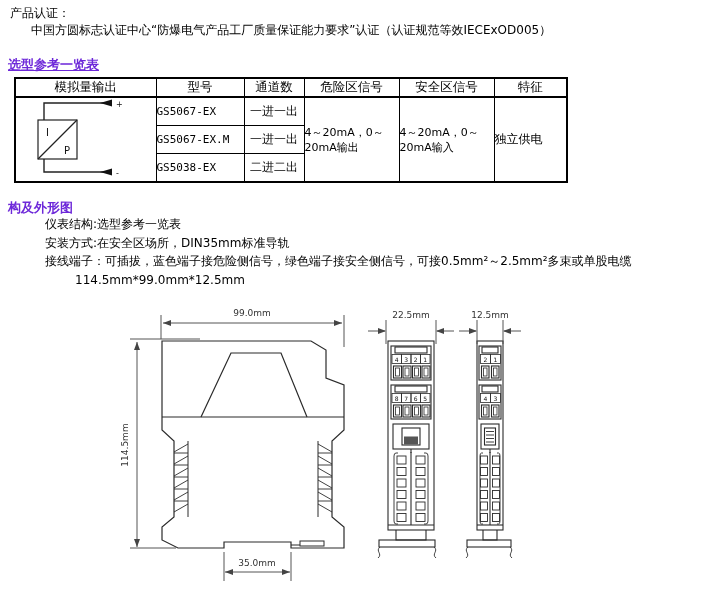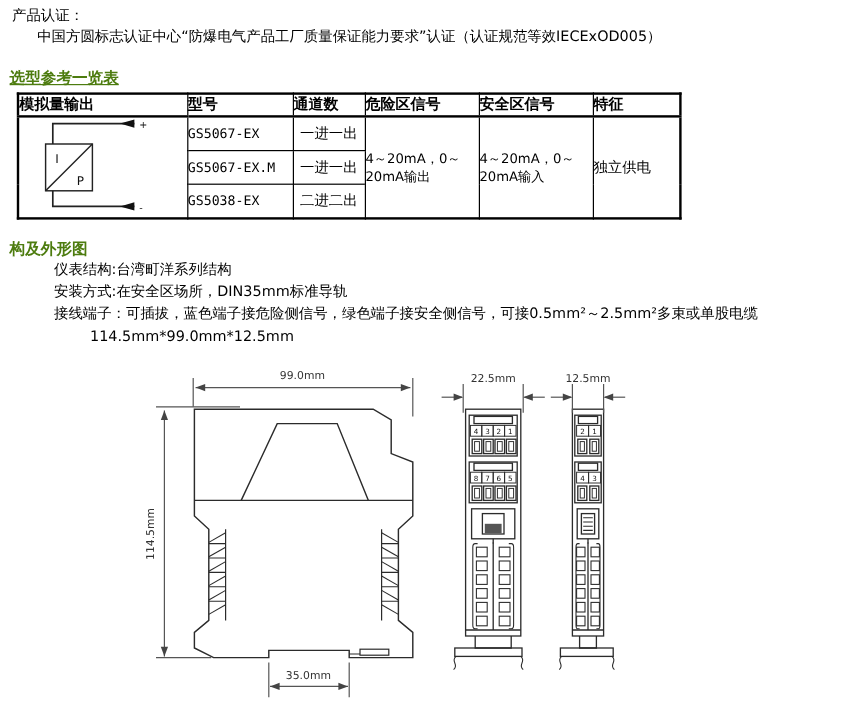--- a/index.html
+++ b/index.html
@@ -3,30 +3,30 @@
 <meta charset="utf-8">
 <style>
   * { box-sizing: border-box; }
   html,body { margin:0; padding:0; background:#fff; }
   .page {
     position:relative; width:721px; height:596px; background:#ffffff;
     font-family:"DejaVu Sans","Liberation Sans",sans-serif; color:#000; overflow:hidden;
   }
   .cert { position:absolute; left:10px; top:5px; font-size:12px; line-height:17px; }
   .cert .indent { margin-left:21px; }
-  .sec-heading { position:absolute; font-size:13px; font-weight:bold; color:#4d7c0f; }
+  .sec-heading { position:absolute; font-size:13px; font-weight:bold; color:#6d28d9; }
   .sel-heading { left:8px; top:56px; text-decoration:underline; }
   .struct-heading { left:8px; top:199px; }
   table.sel-table {
     position:absolute; left:14px; top:77px; border-collapse:collapse;
     border:2px solid #000; table-layout:fixed; width:552px;
   }
   table.sel-table th {
     border:1px solid #000; border-bottom:2px solid #000;
-    font-size:12.5px; font-weight:bold; height:18px; padding:0; text-align:left;
+    font-size:12.5px; font-weight:normal; height:18px; padding:0; text-align:center;
   }
   table.sel-table td { border:1px solid #000; padding:0; }
   tr.data-row { height:27px; }
   td.symbol-cell { text-align:center; vertical-align:middle; }
   td.model-cell { font-family:"DejaVu Sans Mono","Liberation Mono",monospace; font-size:11px; padding-left:2px; }
   td.channel-cell { text-align:center; font-size:12px; }
   td.signal-cell { font-size:11px; line-height:15px; padding:0 2px; }
   td.feature-cell { font-size:12px; }
   .struct-lines { position:absolute; left:45px; top:215px; font-size:12px; line-height:18.5px; }
   .struct-lines .dim2 { margin-left:30px; }
@@ -96,21 +96,21 @@
       </tr>
       <tr class="data-row">
         <td class="model-cell">GS5038-EX</td>
         <td class="channel-cell">二进二出</td>
       </tr>
     </tbody>
   </table>
 
   <div class="sec-heading struct-heading">构及外形图</div>
   <div class="struct-lines">
-    <div>仪表结构:台湾町洋系列结构</div>
+    <div>仪表结构:选型参考一览表</div>
     <div>安装方式:在安全区场所，DIN35mm标准导轨</div>
     <div>接线端子：可插拔，蓝色端子接危险侧信号，绿色端子接安全侧信号，可接0.5mm²～2.5mm²多束或单股电缆</div>
     <div class="dim2">114.5mm*99.0mm*12.5mm</div>
   </div>
 
   <svg class="drawing-svg" width="721" height="603" viewBox="0 0 721 603">
 
     <g stroke="#2b2b2b" fill="none" stroke-width="1.2">
       <path d="M162,341 L311,341 L326,350 L326,378 L344,385 L344,430 L332,441 L332,517 L344,527 L344,548
                L291,548 L291,542 L224,542 L224,548 L178,548 L162,540 L162,527 L174,517 L174,441 L162,430 Z"></path>

